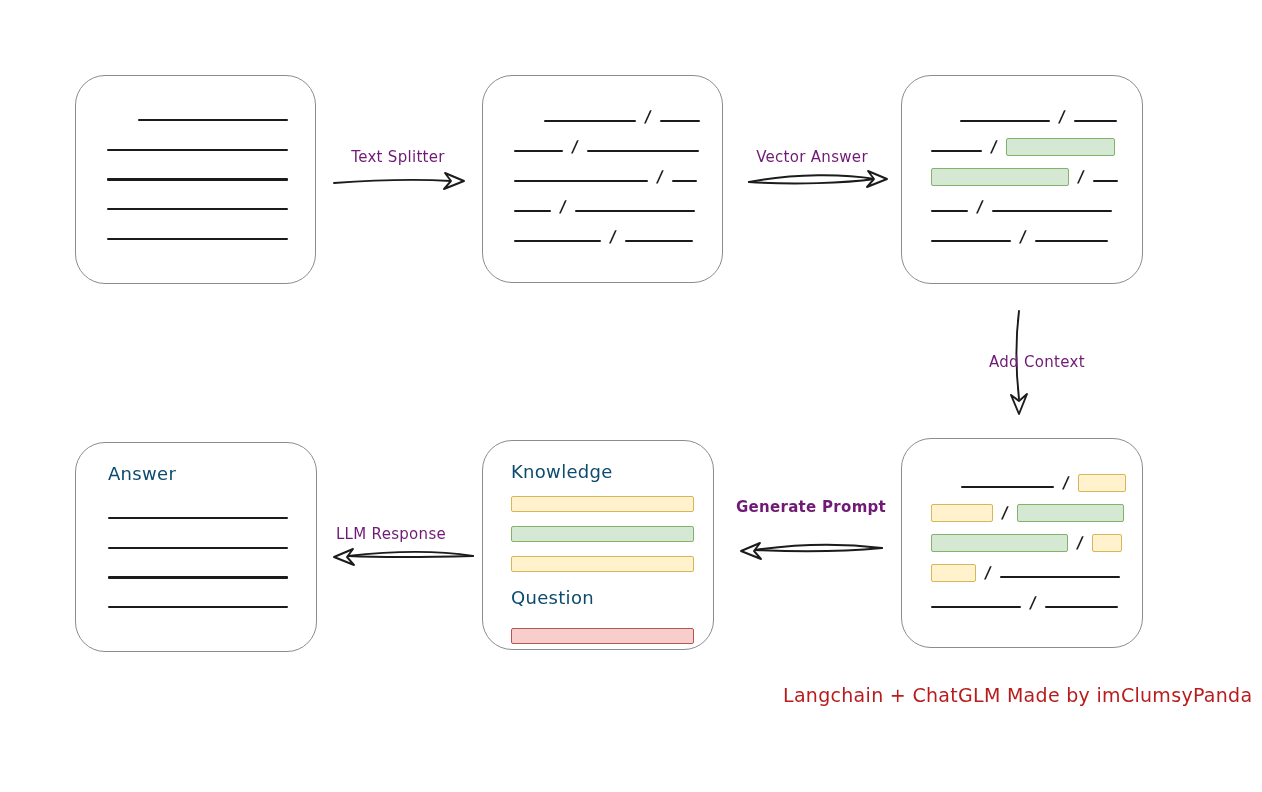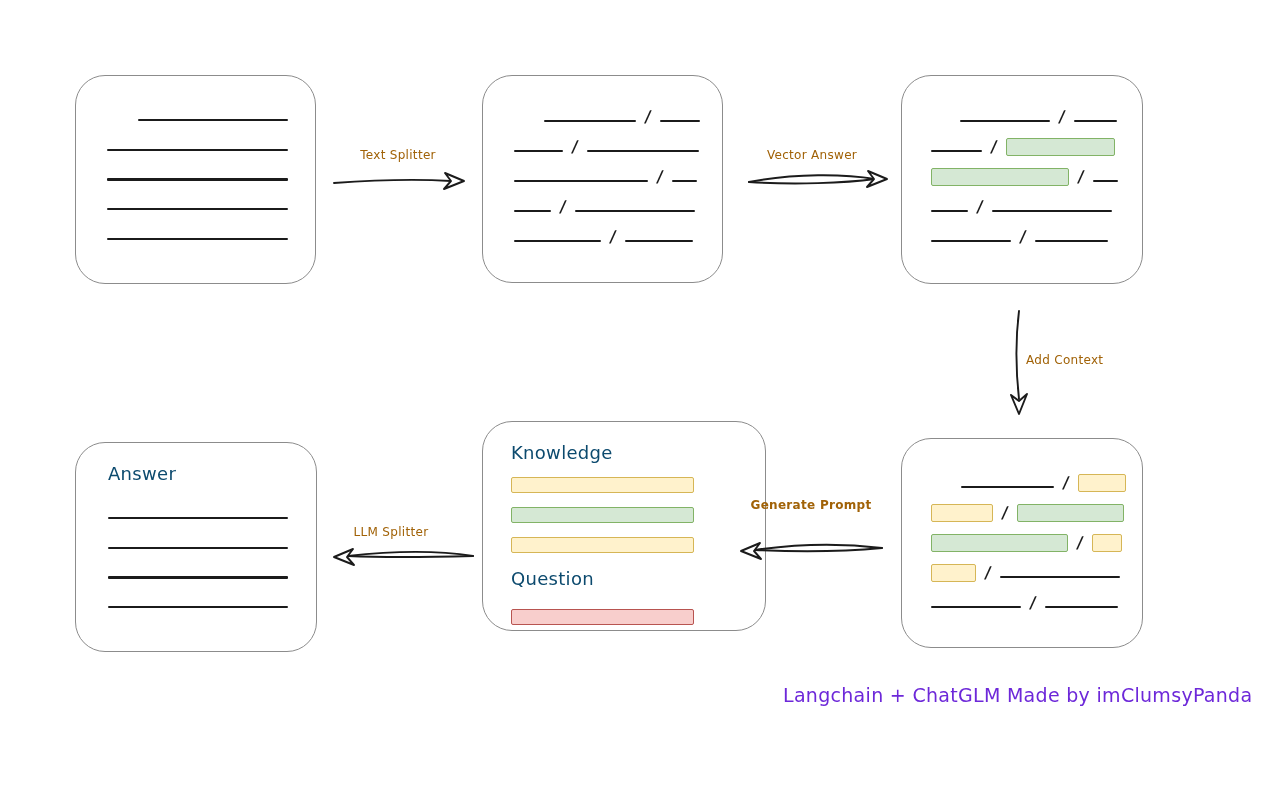--- a/index.html
+++ b/index.html
@@ -25,25 +25,25 @@
   .chip.yellow { background:var(--yellow-fill); border-color:var(--yellow-stroke); }
   
   .line-el { height:2.2px; background:#1b1b1b; border-radius:1px; margin-bottom:27.5px; }
   
   .bar { box-sizing:border-box; width:183px; height:16px; border:1.8px solid; border-radius:2px; margin-bottom:14px; }
   .bar.green  { background:var(--green-fill);  border-color:var(--green-stroke); }
   .bar.yellow { background:var(--yellow-fill); border-color:var(--yellow-stroke); }
   .bar.red    { background:var(--red-fill);    border-color:var(--red-stroke); }
   .inner-label { font-size:18px; letter-spacing:0.3px; color:#0c4a6e; }
   .arrow-label {
-    position:absolute; font-size:12px; letter-spacing:0.3px; color:#a16207; white-space:nowrap;
+    position:absolute; font-size:15px; letter-spacing:0.3px; color:#701a75; white-space:nowrap;
   }
   .centered { transform:translateX(-50%); }
   .caption {
-    position:absolute; left:783px; top:684px; font-size:19px; letter-spacing:0.3px; color:#6d28d9;
+    position:absolute; left:783px; top:684px; font-size:19px; letter-spacing:0.3px; color:#b91c1c;
     white-space:nowrap;
   }
   svg.arrows { position:absolute; left:0; top:0; pointer-events:none; }
   svg.arrows path { stroke:#1b1b1b; stroke-width:1.9; fill:none; stroke-linecap:round; }
   svg.arrows path.head { fill:#ffffff; stroke-linejoin:round; }
 </style>
 </head>
 <body>
 
 <div class="canvas">
@@ -141,21 +141,21 @@
           <span class="seg-line" style="width: 120px;"></span>
         </div>
         <div class="row">
           <span class="seg-line" style="width: 90px;"></span>
           <span class="slash">/</span>
           <span class="seg-line" style="width: 73px;"></span>
         </div>
       </div>
   </div>
 
-  <div class="box" style="left:482px; top:421px; width:284px; height:210px; padding:20px 0 0 28px;">
+  <div class="box" style="left:482px; top:440px; width:232px; height:210px; padding:20px 0 0 28px;">
     <div class="inner-label" style="margin-bottom:14px;">Knowledge</div>
     <div>
         <div class="bar yellow"></div>
         <div class="bar green"></div>
         <div class="bar yellow"></div>
       </div>
     <div class="inner-label" style="margin-top:15px; margin-bottom:20px;">Question</div>
     <div>
         <div class="bar red"></div>
       </div>
@@ -187,19 +187,19 @@
     <path d="M882 548 C840 552 796 552 755 550"></path>
     <path class="head" d="M741 551 L760 543 L754 551 L761 559 Z"></path>
 
     <path d="M473 556 C435 550 392 551 348 556"></path>
     <path d="M473 556 C435 557 392 558 348 556"></path>
     <path class="head" d="M334 557 L353 549 L347 557 L354 565 Z"></path>
   </svg>
 
   <div class="arrow-label centered" style="left:398px; top:148px;">Text Splitter</div>
   <div class="arrow-label centered" style="left:812px; top:148px;">Vector Answer</div>
-  <div class="arrow-label" style="left:1026px; top:353px;">Add Context</div>
+  <div class="arrow-label" style="left:989px; top:353px;">Add Context</div>
   <div class="arrow-label centered" style="left:811px; top:498px;font-weight:bold;">Generate Prompt</div>
-  <div class="arrow-label centered" style="left:391px; top:525px;">LLM Splitter</div>
+  <div class="arrow-label centered" style="left:391px; top:525px;">LLM Response</div>
 
   <div class="caption">Langchain + ChatGLM Made by imClumsyPanda</div>
 
 </div>
 
 </body></html>

